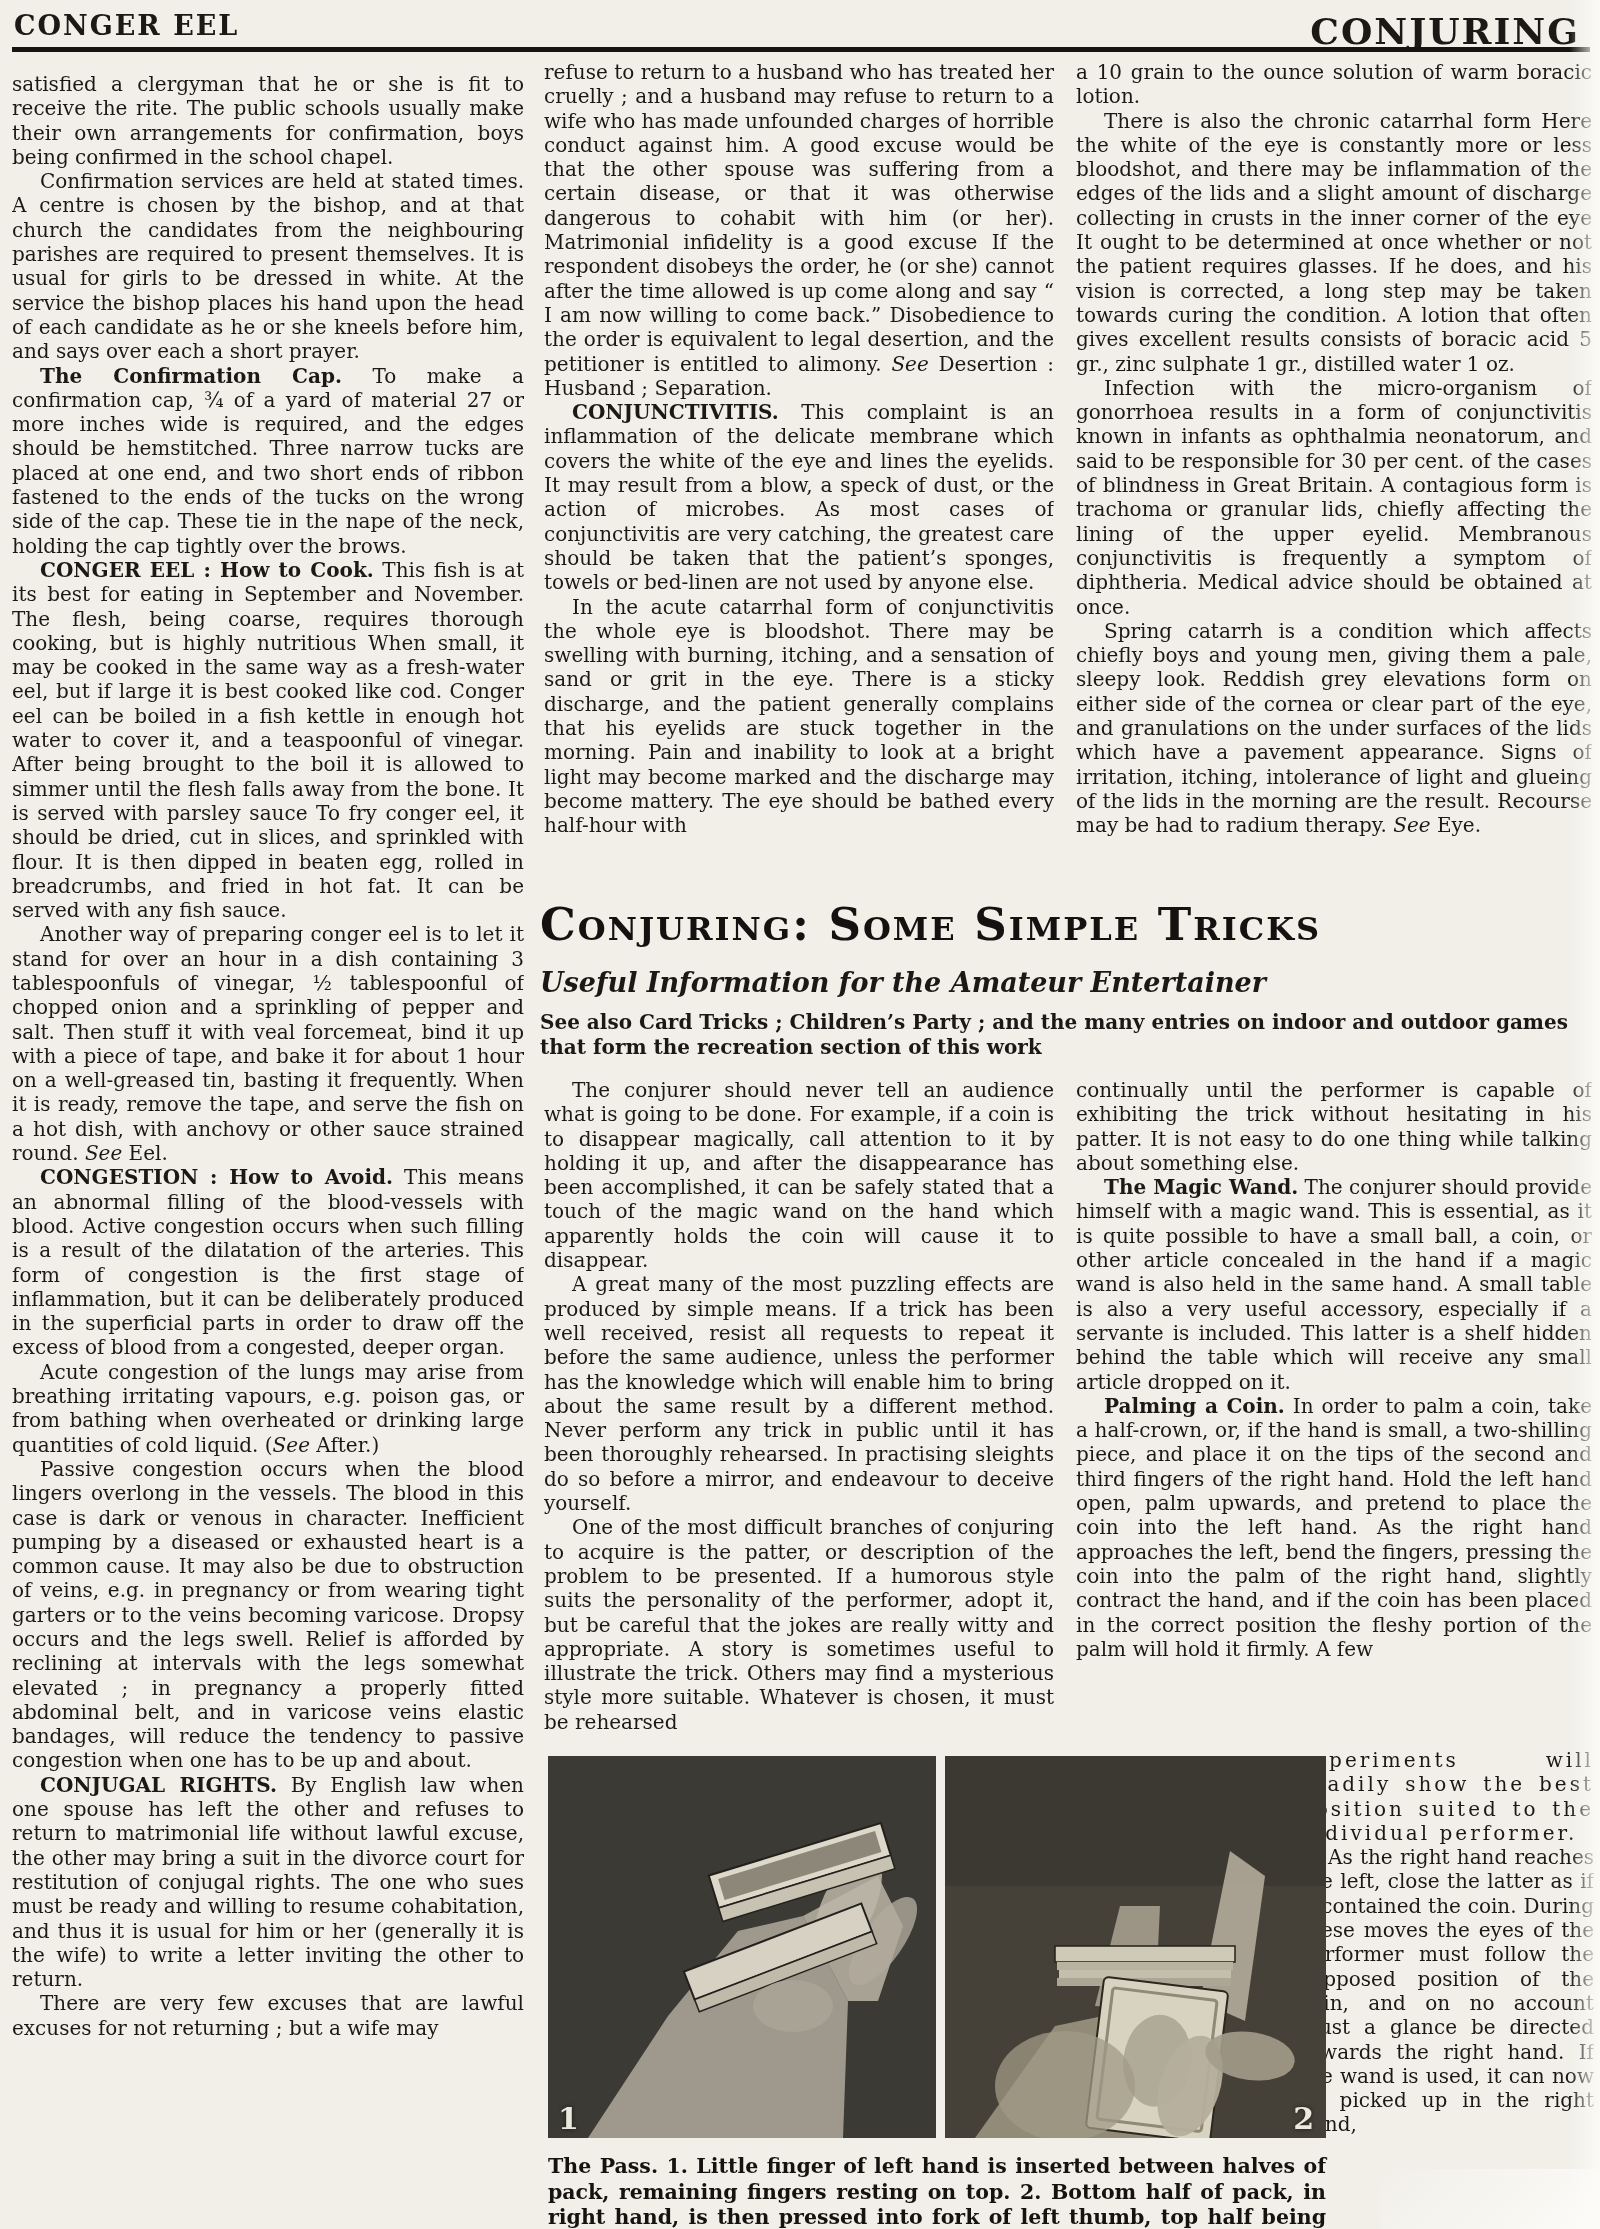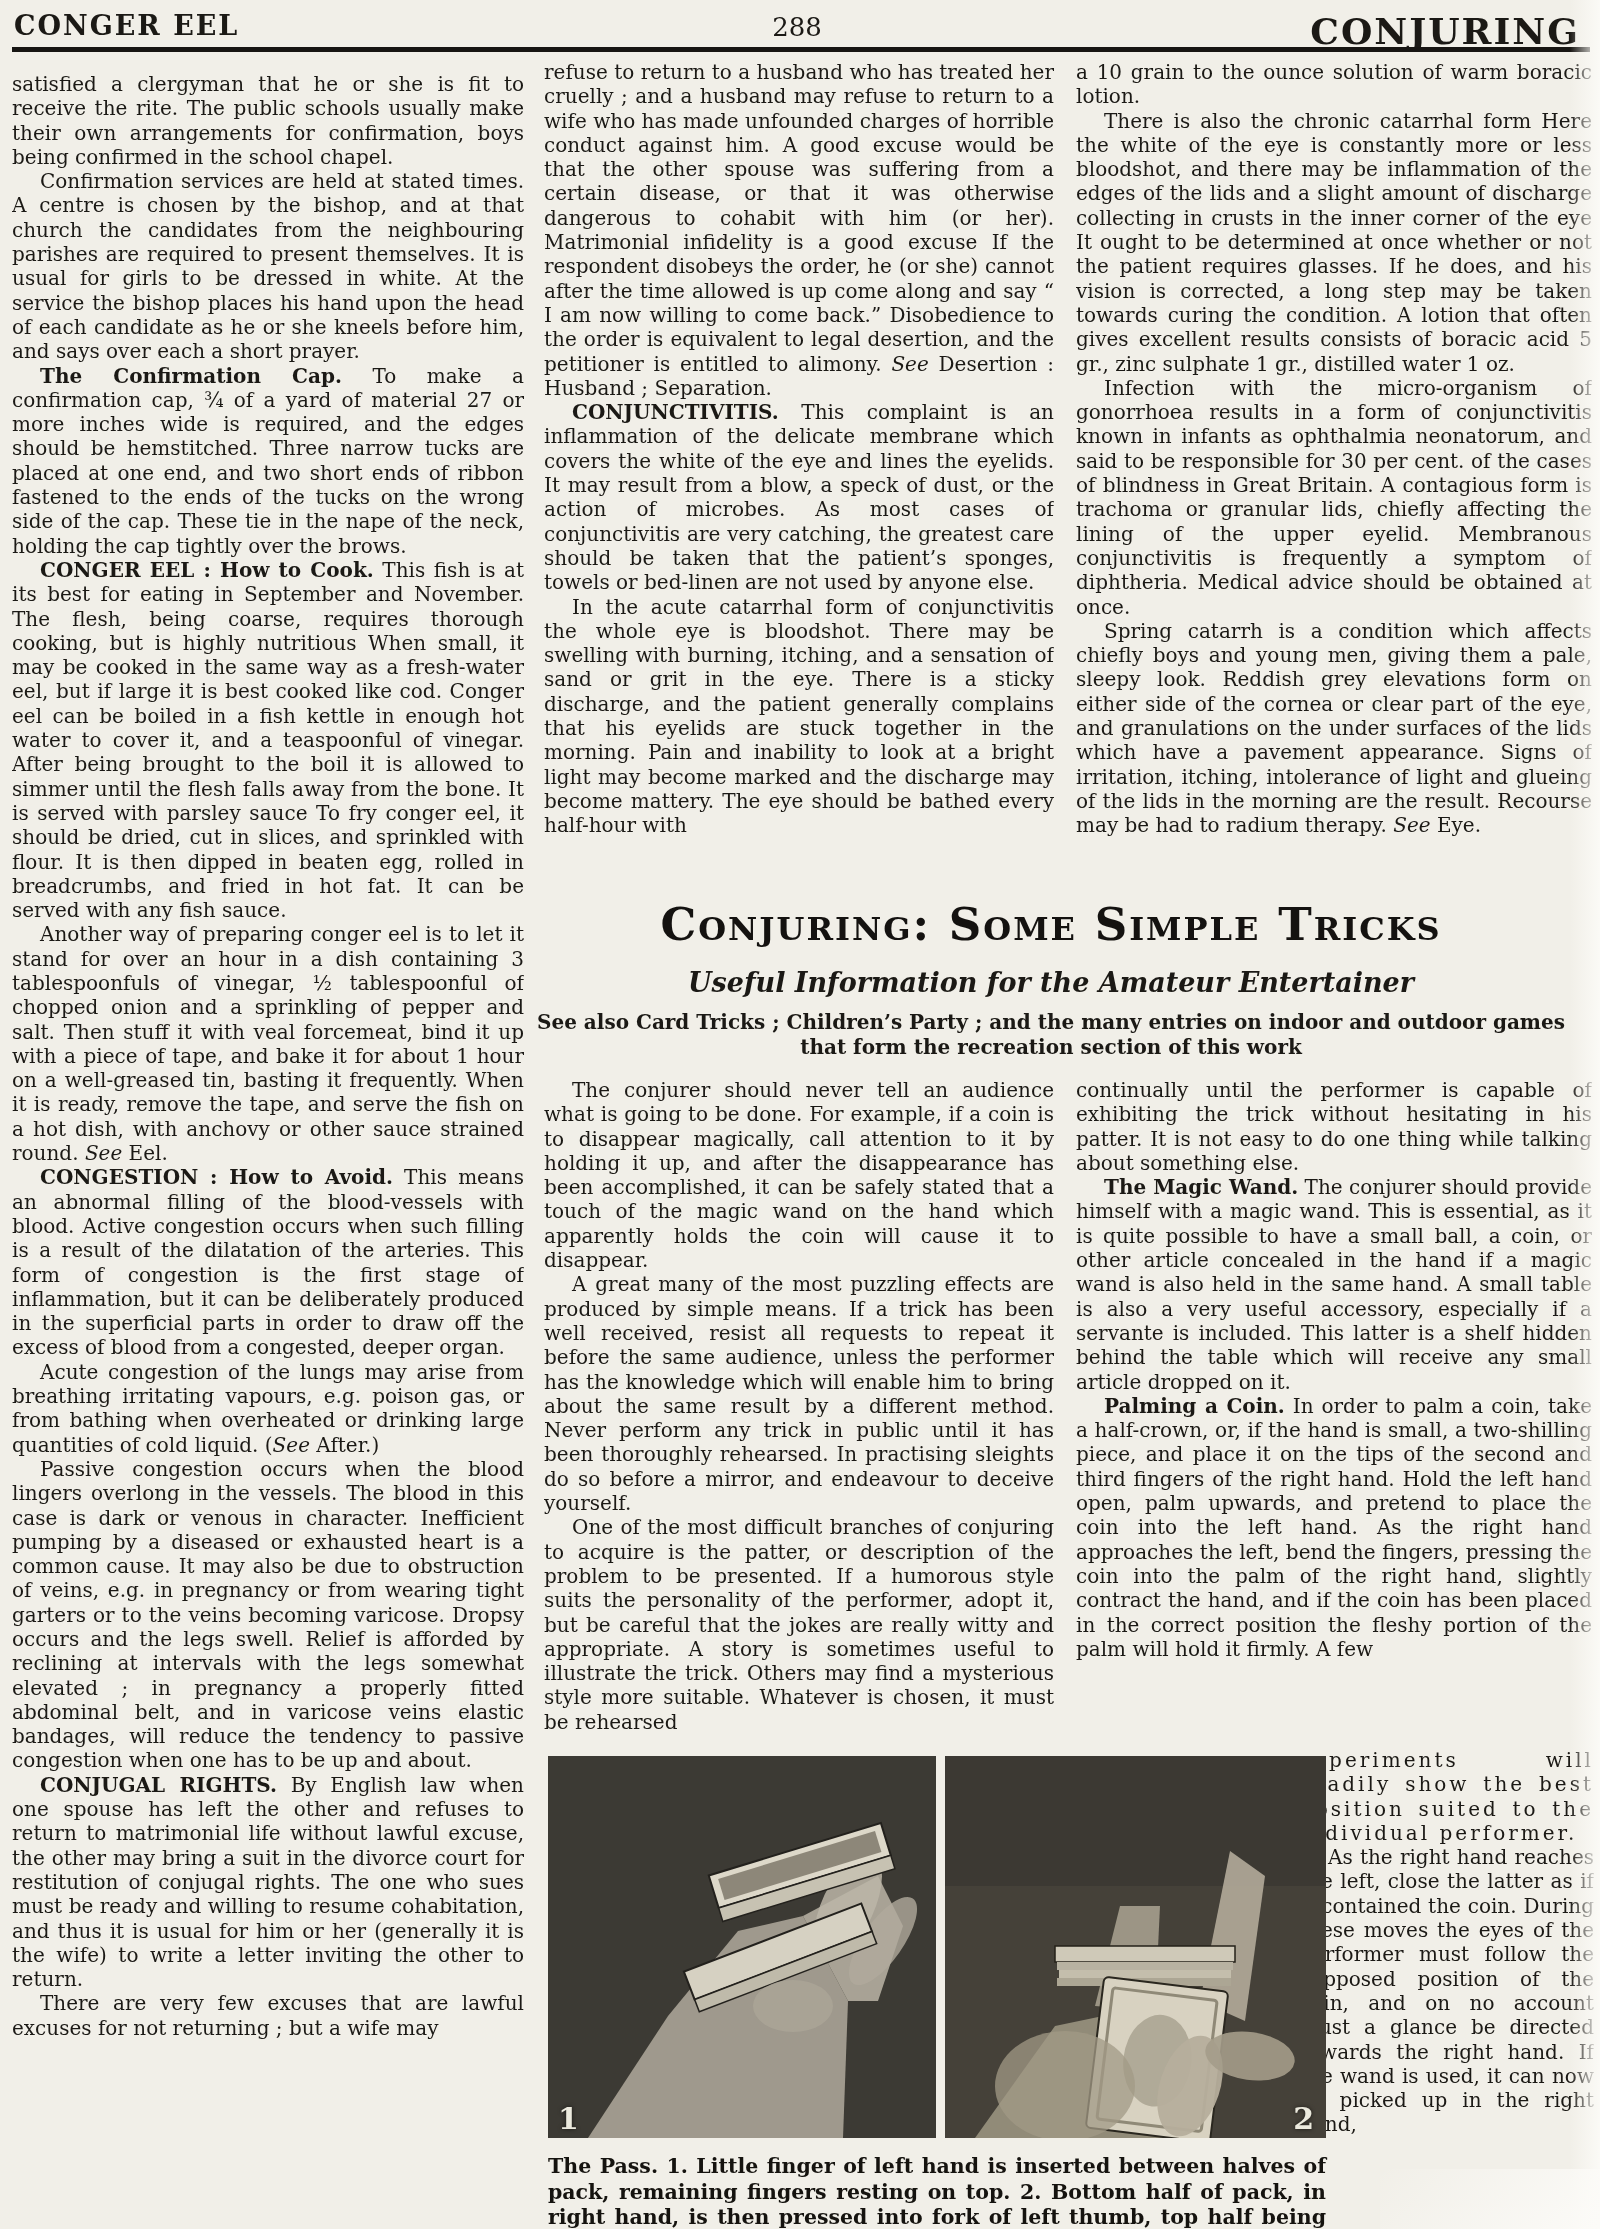--- a/index.html
+++ b/index.html
@@ -29,21 +29,21 @@
   #col3{left:1076px;top:60px;width:516px;height:812px;}
   #conj-col-a{left:544px;top:1078px;width:510px;height:666px;}
   #conj-col-b{left:1076px;top:1078px;width:516px;height:666px;}
   #conj-col-narrow{left:1300px;top:1748px;width:294px;height:478px;}
   .col p{margin:0;}
   .col p.ind{text-indent:28px;}
   .col b{font-weight:bold;margin-top:16px;}
   .col i{font-style:italic;}
 
   
-  .conj-head{position:absolute;left:523px;top:898px;width:1056px;text-align:center;}
+  .conj-head{position:absolute;left:540px;top:898px;width:1056px;text-align:left;}
   .conj-title{font-size:45px;font-weight:bold;font-variant:small-caps;letter-spacing:2px;color:#141210;}
   .conj-sub{font-size:27px;font-weight:bold;margin-top:16px;font-style:italic;}
   .conj-note{font-size:20px;font-weight:bold;margin-top:12px;line-height:25px;}
   .conj-note2{font-size:20px;font-weight:bold;line-height:25px;}
 
   
   .figure{position:absolute;left:548px;top:1756px;width:778px;}
   .photos{display:flex;gap:9px;}
   .photo{position:relative;height:382px;overflow:hidden;}
   #photo1{width:388px;background:#3d3b35;}
@@ -55,21 +55,20 @@
   #num2{right:12px;bottom:2px;}
   .fig-caption{margin-top:16px;font-weight:bold;font-size:20.5px;line-height:25.5px;text-align:justify;color:#15130f;}
 </style>
 </head>
 <body>
 
 <div class="page">
 
   <div class="runhead">
     <span class="hdr-left">CONGER EEL</span>
-    <span class="hdr-center">288</span>
     <span class="hdr-right">CONJURING</span>
   </div>
   <div class="head-rule"></div>
 
   <div id="col1" class="col">
       <p><span>satisfied a clergyman that he or she is fit to receive the rite.  The public schools usually make their own arrangements for confirmation, boys being confirmed in the school chapel.</span></p>
       <p class="ind"><span>Confirmation services are held at stated times.  A centre is chosen by the bishop, and at that church the candidates from the neighbouring parishes are required to present themselves.  It is usual for girls to be dressed in white.  At the service the bishop places his hand upon the head of each candidate as he or she kneels before him, and says over each a short prayer.</span></p>
       <p class="ind"><b>The Confirmation Cap.</b><span>  To make a confirmation cap, ¾ of a yard of material 27 or more inches wide is required, and the edges should be hemstitched.  Three narrow tucks are placed at one end, and two short ends of ribbon fastened to the ends of the tucks on the wrong side of the cap.  These tie in the nape of the neck, holding the cap tightly over the brows.</span></p>
       <p class="ind"><b>CONGER EEL : How to Cook.</b><span>  This fish is at its best for eating in September and November.  The flesh, being coarse, requires thorough cooking, but is highly nutritious  When small, it may be cooked in the same way as a fresh-water eel, but if large it is best cooked like cod.  Conger eel can be boiled in a fish kettle in enough hot water to cover it, and a teaspoonful of vinegar.  After being brought to the boil it is allowed to simmer until the flesh falls away from the bone.  It is served with parsley sauce  To fry conger eel, it should be dried, cut in slices, and sprinkled with flour.  It is then dipped in beaten egg, rolled in breadcrumbs, and fried in hot fat.  It can be served with any fish sauce.</span></p>
       <p class="ind"><span>Another way of preparing conger eel is to let it stand for over an hour in a dish containing 3 tablespoonfuls of vinegar, ½ tablespoonful of chopped onion and a sprinkling of pepper and salt.  Then stuff it with veal forcemeat, bind it up with a piece of tape, and bake it for about 1 hour on a well-greased tin, basting it frequently.  When it is ready, remove the tape, and serve the fish on a hot dish, with anchovy or other sauce strained round.  </span><i>See</i><span> Eel.</span></p>

